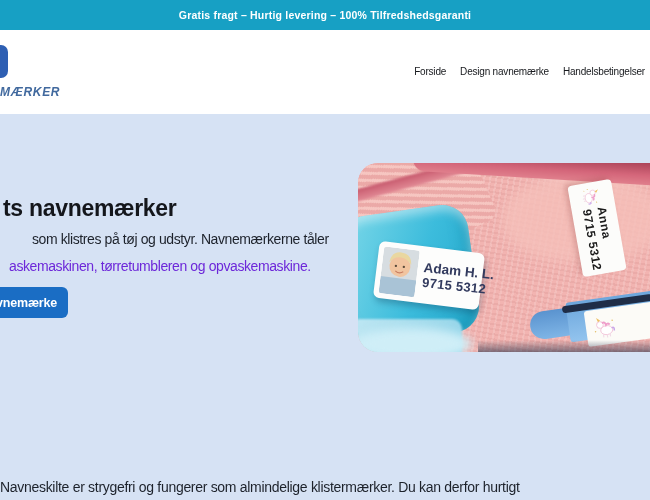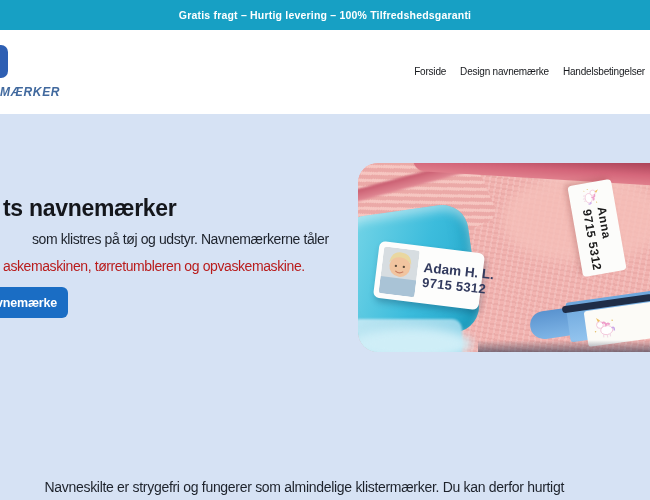--- a/index.html
+++ b/index.html
@@ -17,21 +17,21 @@
   .logo-word{position:absolute;left:0;top:55px;font-size:12px;font-weight:600;letter-spacing:.7px;color:#41699e;font-style:italic;}
   .nav{position:absolute;right:5px;top:36px;display:flex;gap:14px;align-items:center;}
   .nav a{font-size:10px;letter-spacing:-.2px;color:#16181c;text-decoration:none;white-space:nowrap;cursor:pointer;}
 
   
   .bluezone{position:absolute;left:0;top:114px;width:650px;height:386px;background:#d6e2f4;}
 
   
   .hero-heading{position:absolute;left:3px;top:195px;font-size:23px;font-weight:800;color:#14161b;letter-spacing:-.3px;white-space:nowrap;text-align:center;}
   .hero-line1{position:absolute;left:7px;top:231px;font-size:14px;letter-spacing:-.4px;color:#1d222b;white-space:nowrap;margin-left:25px;}
-  .hero-line2{position:absolute;left:3px;top:258px;font-size:14px;letter-spacing:-.4px;color:#b91c1c;white-space:nowrap;}
+  .hero-line2{position:absolute;left:9px;top:258px;font-size:14px;letter-spacing:-.4px;color:#6d28d9;white-space:nowrap;}
   .cta{position:absolute;left:-40px;top:287px;width:108px;height:31px;background:#1a6dc4;border-radius:6px;
        display:flex;align-items:center;justify-content:flex-end;padding-right:11px;box-sizing:border-box;cursor:pointer;}
   .cta span{color:#fff;font-size:12.5px;font-weight:700;letter-spacing:-.2px;white-space:nowrap;}
 
   
   .photo{position:absolute;left:358px;top:163px;width:300px;height:189px;border-radius:20px 0 0 20px;
          overflow:hidden;background:#f2b4b1;}
   .knit{position:absolute;inset:0;
         background:repeating-linear-gradient(100deg,rgba(255,255,255,.14) 0 2px,transparent 2px 6px),
                    repeating-linear-gradient(10deg,rgba(170,90,90,.10) 0 2px,transparent 2px 5px);}
@@ -76,21 +76,21 @@
             background:linear-gradient(180deg,#6ca6dc,#93c4ee);}
   .pen-groove{position:absolute;left:34px;top:6px;width:164px;height:7px;border-radius:3px;background:#1f2d47;}
   .pen-label{position:absolute;left:55px;top:14px;width:130px;height:36px;border-radius:3px;background:#fcfbf7;
              display:flex;align-items:center;padding:2px 6px;box-sizing:border-box;overflow:hidden;}
   .photo-bottom-shade{position:absolute;right:0;bottom:0;width:180px;height:12px;
              background:linear-gradient(180deg,transparent,rgba(30,45,70,.55));}
 
   
   .sec-heading{position:absolute;left:0;top:447px;width:650px;text-align:center;
                font-size:21px;font-weight:800;color:#14161b;letter-spacing:-.2px;}
-  .sec-par{position:absolute;left:0;top:479px;width:564px;text-align:right;
+  .sec-par{position:absolute;left:0;top:479px;width:564px;text-align:left;
            font-size:14px;letter-spacing:-.3px;color:#1d222b;white-space:nowrap;}
 </style>
 </head>
 <body>
 
 <div class="screen">
 
   <div class="topbar">
     <span>Gratis fragt – Hurtig levering – 100% Tilfredshedsgaranti</span>
   </div>

